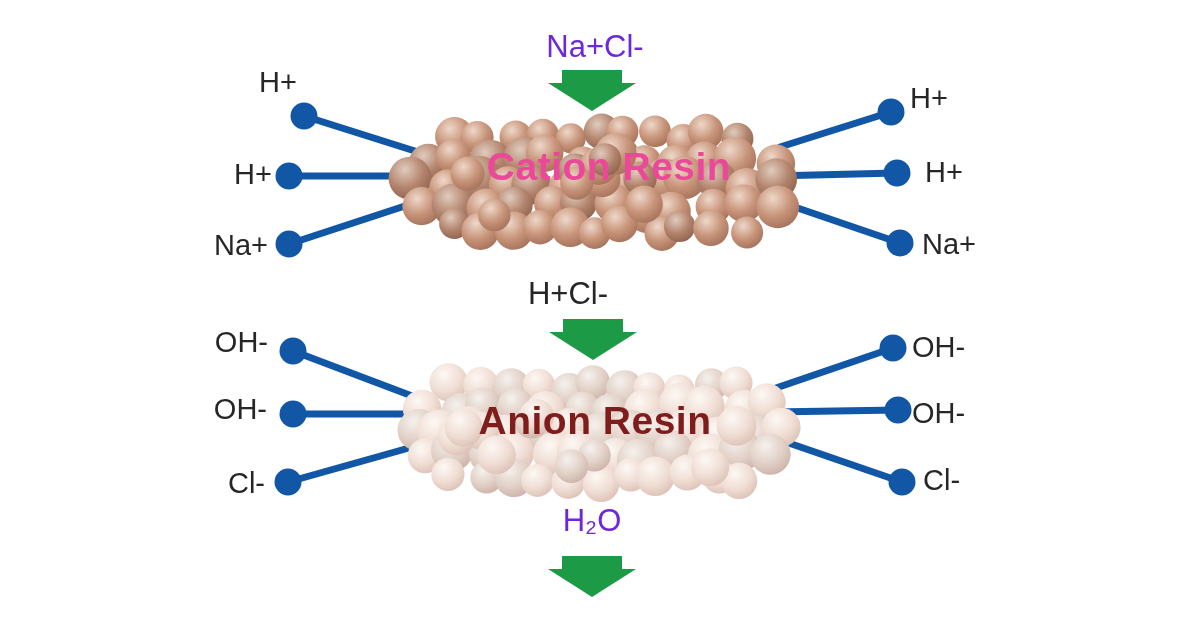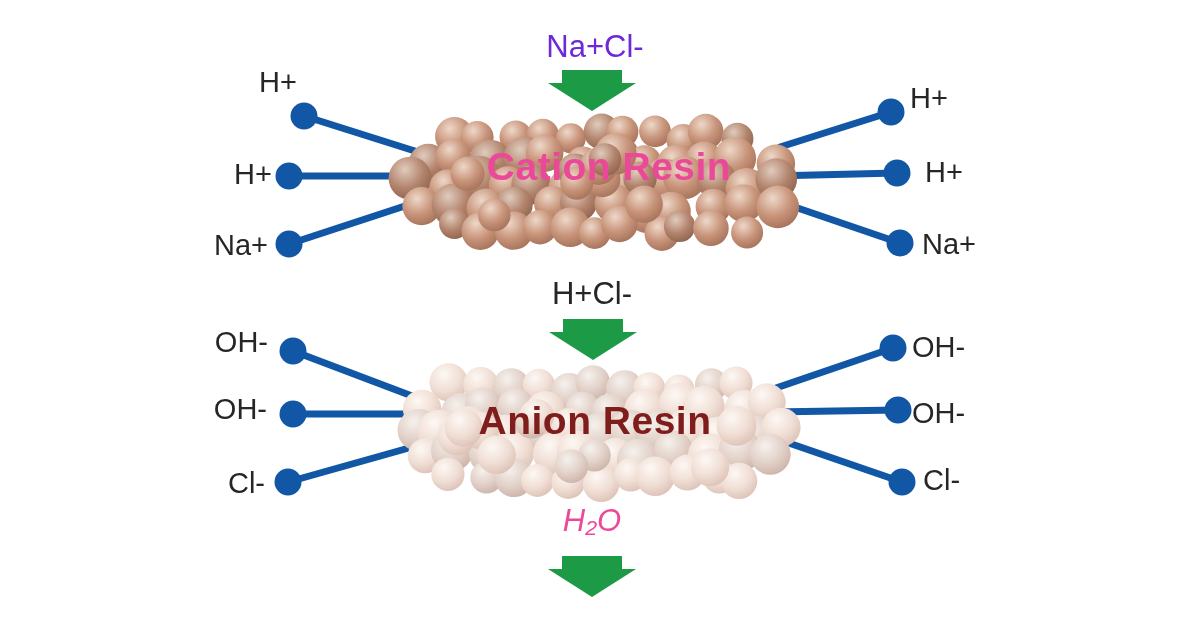--- a/index.html
+++ b/index.html
@@ -235,22 +235,22 @@
     </g>
 
     <g id="flow-arrows">
       <polygon class="flow-arrow" points="562,70 622,70 622,83 636,83 592,111 548,83 562,83" fill="#1d9a46"></polygon>
       <polygon class="flow-arrow" points="563,319 623,319 623,332 637,332 593,360 549,332 563,332" fill="#1d9a46"></polygon>
       <polygon class="flow-arrow" points="562,556 622,556 622,569 636,569 592,597 548,569 562,569" fill="#1d9a46"></polygon>
     </g>
   </svg>
 
   <span class="lbl center-label" style="left: 595px; top: 31px; color: #6d28d9;">Na+Cl-</span>
-  <span class="lbl center-label" style="left: 592px; top: 278px; color: rgb(38, 38, 38);">H+Cl-</span>
-  <span class="lbl center-label" style="left: 592px; top: 505px; color: #ec4899; font-style: italic;">H₂O</span>
+  <span class="lbl center-label" style="left: 568px; top: 278px; color: rgb(38, 38, 38);">H+Cl-</span>
+  <span class="lbl center-label" style="left: 592px; top: 505px; color: #6d28d9;">H₂O</span>
 
   <span class="lbl resin-label" style="left: 597px; top: 166px; color: #ec4899; margin-left: 12px;">Cation Resin</span>
   <span class="lbl resin-label" style="left: 595px; top: 420px; color: #7f1d1d;">Anion Resin</span>
 
   <span class="lbl ion-label" style="right: 903px; top: 68px; color: rgb(38, 38, 38);">H+</span>
   <span class="lbl ion-label" style="right: 928px; top: 160px; color: rgb(38, 38, 38);">H+</span>
   <span class="lbl ion-label" style="right: 932px; top: 231px; color: rgb(38, 38, 38);">Na+</span>
 
   <span class="lbl ion-label" style="left: 910px; top: 84px; color: rgb(38, 38, 38);">H+</span>
   <span class="lbl ion-label" style="left: 925px; top: 158px; color: rgb(38, 38, 38);">H+</span>

